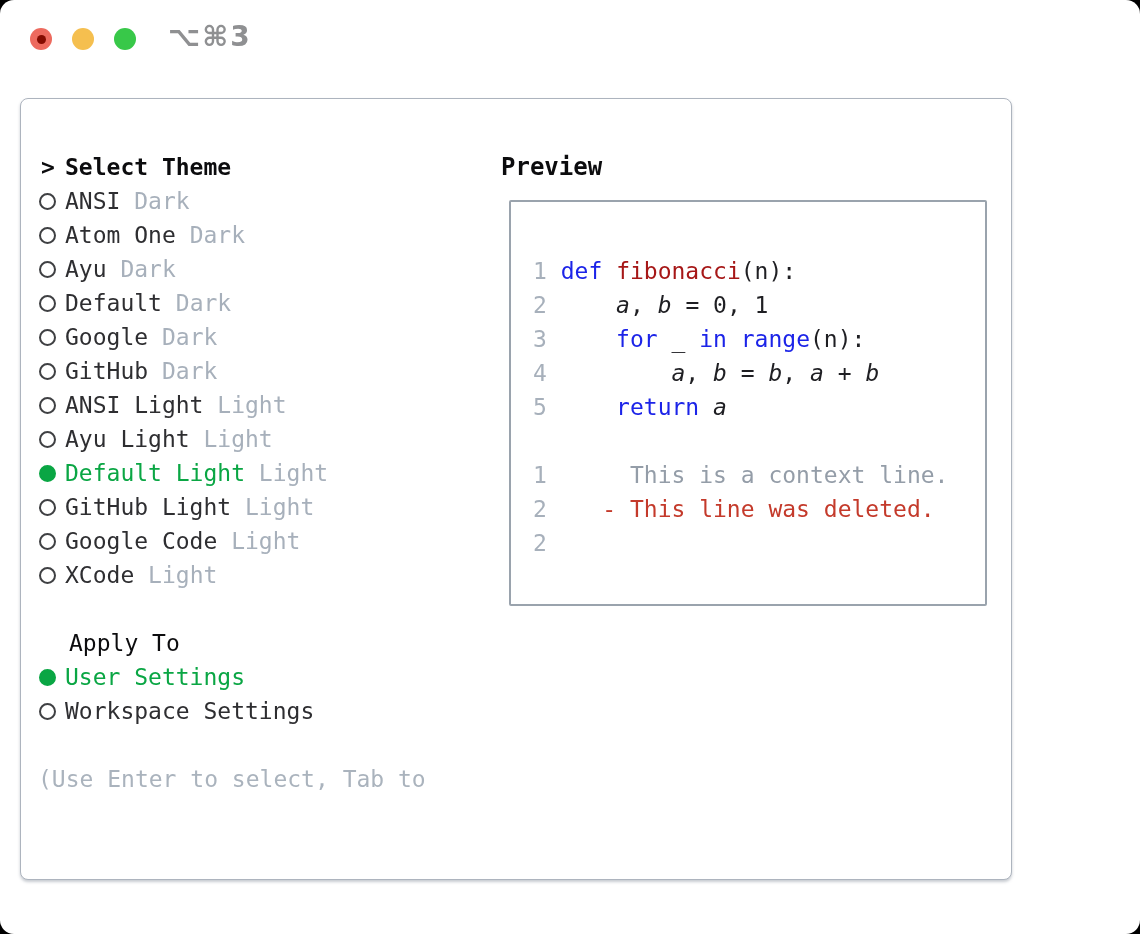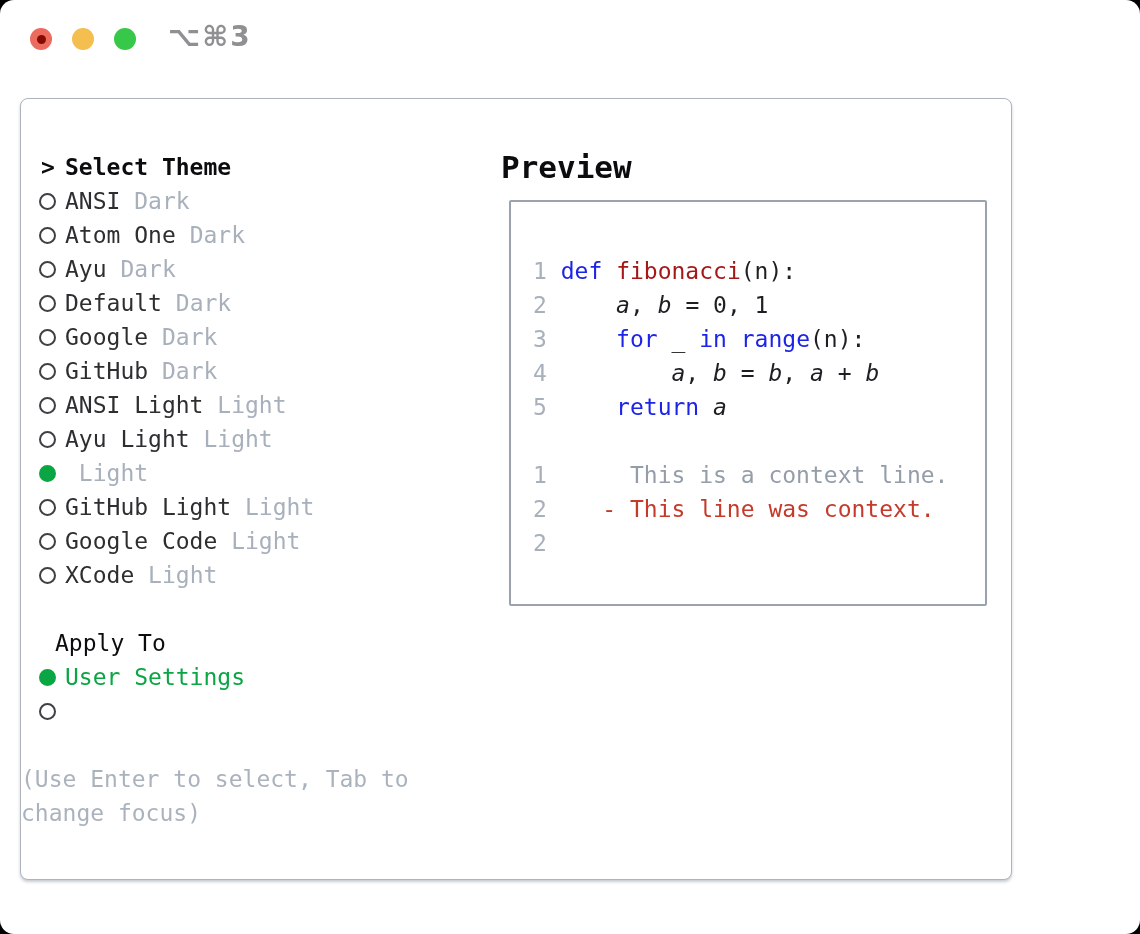--- a/index.html
+++ b/index.html
@@ -26,26 +26,26 @@
   .row{height:34px;display:flex;align-items:center;white-space:pre;}
   .hdr-row{padding-left:20px;font-weight:bold;color:var(--heading-black);}
   .caret{display:inline-block;width:24px;}
   .opt-row{cursor:default;}
   .bullet{flex:0 0 auto;width:13px;height:13px;border-radius:50%;border:2px solid #3f4043;margin-left:18px;margin-right:9px;box-sizing:content-box;}
   .opt-row.selected .bullet{background:var(--accent-green);border-color:var(--accent-green);}
   .opt-name{color:var(--text-dark);}
   .opt-row.selected .opt-name{color:var(--accent-green);}
   .opt-variant{color:var(--muted-gray);}
   .spacer{height:34px;}
-  .section-hdr{padding-left:34px;color:var(--heading-black);}
-  .hint{padding-left:0;color:var(--hint-gray);}
+  .section-hdr{padding-left:48px;color:var(--heading-black);}
+  .hint{padding-left:17px;color:var(--hint-gray);}
 
   
   .preview-hdr{position:absolute;left:480px;top:51px;height:34px;display:flex;align-items:center;
-               font-size:31px;font-weight:bold;color:var(--heading-black);}
+               font-size:24px;font-weight:bold;color:var(--heading-black);}
   .preview-box{position:absolute;left:488px;top:101px;width:478px;height:406px;box-sizing:border-box;
                border:2px solid var(--box-border);border-radius:2px;background:#fff;}
   .code{padding:52px 0 0 22px;font-size:23px;}
   .code-line{height:34px;display:flex;align-items:center;white-space:pre;}
   .tk-ln{color:var(--lineno-gray);}
   .tk-pl{color:var(--code-text);}
   .tk-kw{color:var(--keyword-blue);}
   .tk-fn{color:var(--function-red);}
   .tk-var{color:var(--code-text);font-style:italic;}
   .tk-ctx{color:var(--context-gray);text-align:right;}
@@ -76,45 +76,44 @@
       </div>
       <div id="theme-list">
           <div class="row opt-row"><span class="bullet"></span><span class="opt-name">ANSI</span><span class="opt-variant"> Dark</span></div>
           <div class="row opt-row"><span class="bullet"></span><span class="opt-name">Atom One</span><span class="opt-variant"> Dark</span></div>
           <div class="row opt-row"><span class="bullet"></span><span class="opt-name">Ayu</span><span class="opt-variant"> Dark</span></div>
           <div class="row opt-row"><span class="bullet"></span><span class="opt-name">Default</span><span class="opt-variant"> Dark</span></div>
           <div class="row opt-row"><span class="bullet"></span><span class="opt-name">Google</span><span class="opt-variant"> Dark</span></div>
           <div class="row opt-row"><span class="bullet"></span><span class="opt-name">GitHub</span><span class="opt-variant"> Dark</span></div>
           <div class="row opt-row"><span class="bullet"></span><span class="opt-name">ANSI Light</span><span class="opt-variant"> Light</span></div>
           <div class="row opt-row"><span class="bullet"></span><span class="opt-name">Ayu Light</span><span class="opt-variant"> Light</span></div>
-          <div class="row opt-row selected"><span class="bullet"></span><span class="opt-variant"> Light</span></div>
+          <div class="row opt-row selected"><span class="bullet"></span><span class="opt-name">Default Light</span><span class="opt-variant"> Light</span></div>
           <div class="row opt-row"><span class="bullet"></span><span class="opt-name">GitHub Light</span><span class="opt-variant"> Light</span></div>
           <div class="row opt-row"><span class="bullet"></span><span class="opt-name">Google Code</span><span class="opt-variant"> Light</span></div>
           <div class="row opt-row"><span class="bullet"></span><span class="opt-name">XCode</span><span class="opt-variant"> Light</span></div>
         </div>
       <div class="spacer"></div>
       <div class="row section-hdr">Apply To</div>
       <div id="apply-list">
           <div class="row opt-row selected"><span class="bullet"></span><span class="opt-name">User Settings</span></div>
-          <div class="row opt-row"><span class="bullet"></span></div>
+          <div class="row opt-row"><span class="bullet"></span><span class="opt-name">Workspace Settings</span></div>
         </div>
       <div class="spacer"></div>
       <div class="row hint">(Use Enter to select, Tab to</div>
-      <div class="row hint">change focus)</div>
     </div>
 
     <div class="preview-hdr">Preview</div>
     <div class="preview-box">
       <div class="code" id="code-lines">
           <div class="code-line"><span class="tk-ln">1</span><span class="tk-pl"> </span><span class="tk-kw">def</span><span class="tk-pl"> </span><span class="tk-fn">fibonacci</span><span class="tk-pl">(n):</span></div>
           <div class="code-line"><span class="tk-ln">2</span><span class="tk-pl">     </span><span class="tk-var">a</span><span class="tk-pl">, </span><span class="tk-var">b</span><span class="tk-pl"> = 0, 1</span></div>
           <div class="code-line"><span class="tk-ln">3</span><span class="tk-pl">     </span><span class="tk-kw">for</span><span class="tk-pl"> _ </span><span class="tk-kw">in</span><span class="tk-pl"> </span><span class="tk-kw">range</span><span class="tk-pl">(n):</span></div>
           <div class="code-line"><span class="tk-ln">4</span><span class="tk-pl">         </span><span class="tk-var">a</span><span class="tk-pl">, </span><span class="tk-var">b</span><span class="tk-pl"> = </span><span class="tk-var">b</span><span class="tk-pl">, </span><span class="tk-var">a</span><span class="tk-pl"> + </span><span class="tk-var">b</span></div>
           <div class="code-line"><span class="tk-ln">5</span><span class="tk-pl">     </span><span class="tk-kw">return</span><span class="tk-pl"> </span><span class="tk-var">a</span></div>
           <div class="code-line"></div>
           <div class="code-line"><span class="tk-ln">1</span><span class="tk-ctx">      This is a context line.</span></div>
-          <div class="code-line"><span class="tk-ln">2</span><span class="tk-pl">    </span><span class="tk-del">- This line was context.</span></div>
+          <div class="code-line"><span class="tk-ln">2</span><span class="tk-pl">    </span><span class="tk-del">- This line was deleted.</span></div>
           <div class="code-line"><span class="tk-ln">2</span><span class="tk-pl">    </span></div>
         </div>
     </div>
 
   </div>
 </div>
 
 </body></html>

